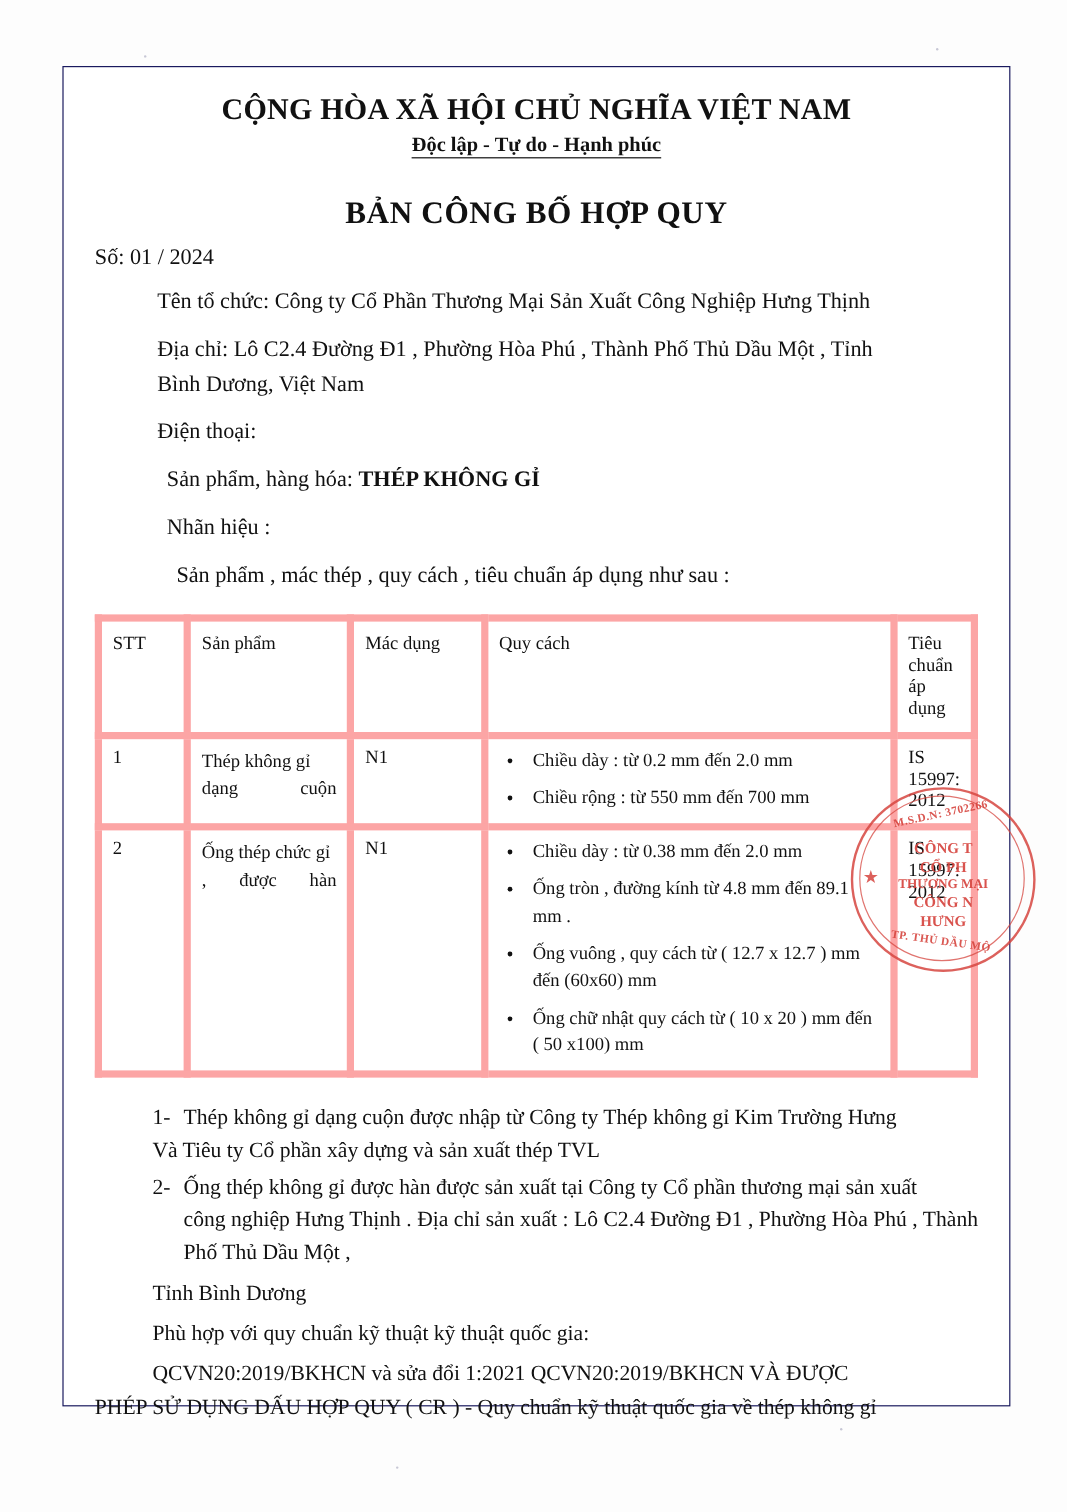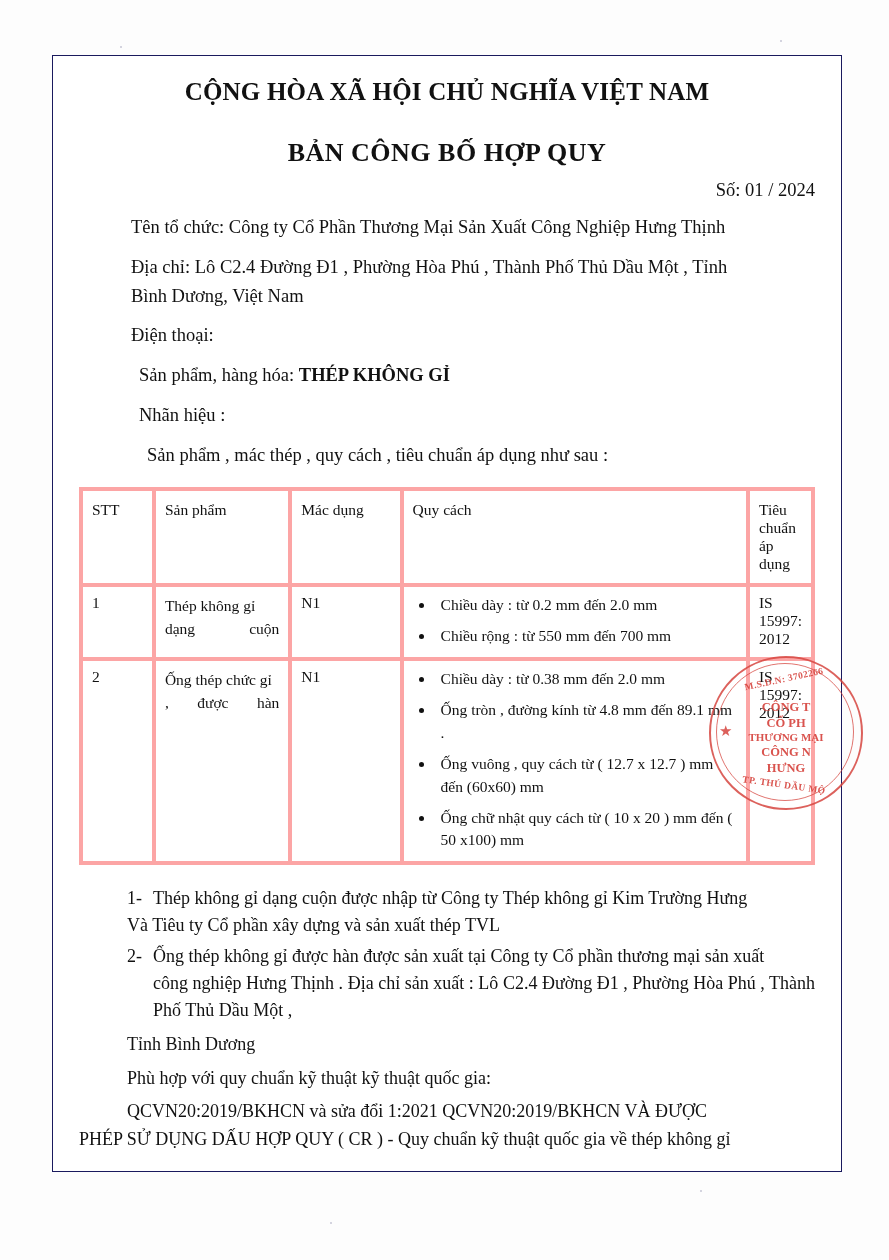--- a/index.html
+++ b/index.html
@@ -58,21 +58,21 @@
     padding-bottom: 1px;
   }
   .main-title {
     text-align: center;
     font-weight: bold;
     font-size: 26px;
     margin-top: 32px;
     letter-spacing: 0.5px;
   }
   .doc-number {
-    text-align: right;
+    text-align: left;
     font-size: 18.5px;
     margin-top: 12px;
   }
   .field-line {
     font-size: 18.5px;
     margin-top: 13px;
     padding-left: 52px;
     line-height: 1.45;
   }
   .field-line.indent2 {
@@ -84,21 +84,21 @@
   .field-line b {
     font-weight: bold;
   }
   table.spec {
     width: 100%;
     border-collapse: collapse;
     margin-top: 18px;
     font-size: 15.5px;
   }
   table.spec th, table.spec td {
-    border: 4px solid #fca5a5;
+    border: 6px solid #fca5a5;
     padding: 7px 9px;
     vertical-align: top;
     text-align: left;
     font-weight: normal;
   }
   table.spec th {
     font-size: 15.5px;
     padding-top: 10px;
     padding-bottom: 10px;
   }
@@ -228,20 +228,21 @@
 </style>
 </head>
 <body>
 
 <div class="page">
 
   <div class="doc-frame">
     <div class="inner">
 
       <div class="nation-title">CỘNG HÒA XÃ HỘI CHỦ NGHĨA VIỆT NAM</div>
+      <div class="nation-sub"><span>Độc lập - Tự do - Hạnh phúc</span></div>
 
       <div class="main-title">BẢN CÔNG BỐ HỢP QUY</div>
       <div class="doc-number">Số: 01 / 2024</div>
 
       <div class="field-line">Tên tổ chức: Công ty Cổ Phần Thương Mại Sản Xuất Công Nghiệp Hưng Thịnh</div>
       <div class="field-line">Địa chỉ: Lô C2.4 Đường Đ1 , Phường Hòa Phú , Thành Phố Thủ Dầu Một , Tỉnh</div>
       <div class="field-line" style="margin-top:2px;">Bình Dương, Việt Nam</div>
       <div class="field-line">Điện thoại:</div>
 
       <div class="field-line indent2"><span>Sản phẩm, hàng hóa: </span><b>THÉP KHÔNG GỈ</b></div>

